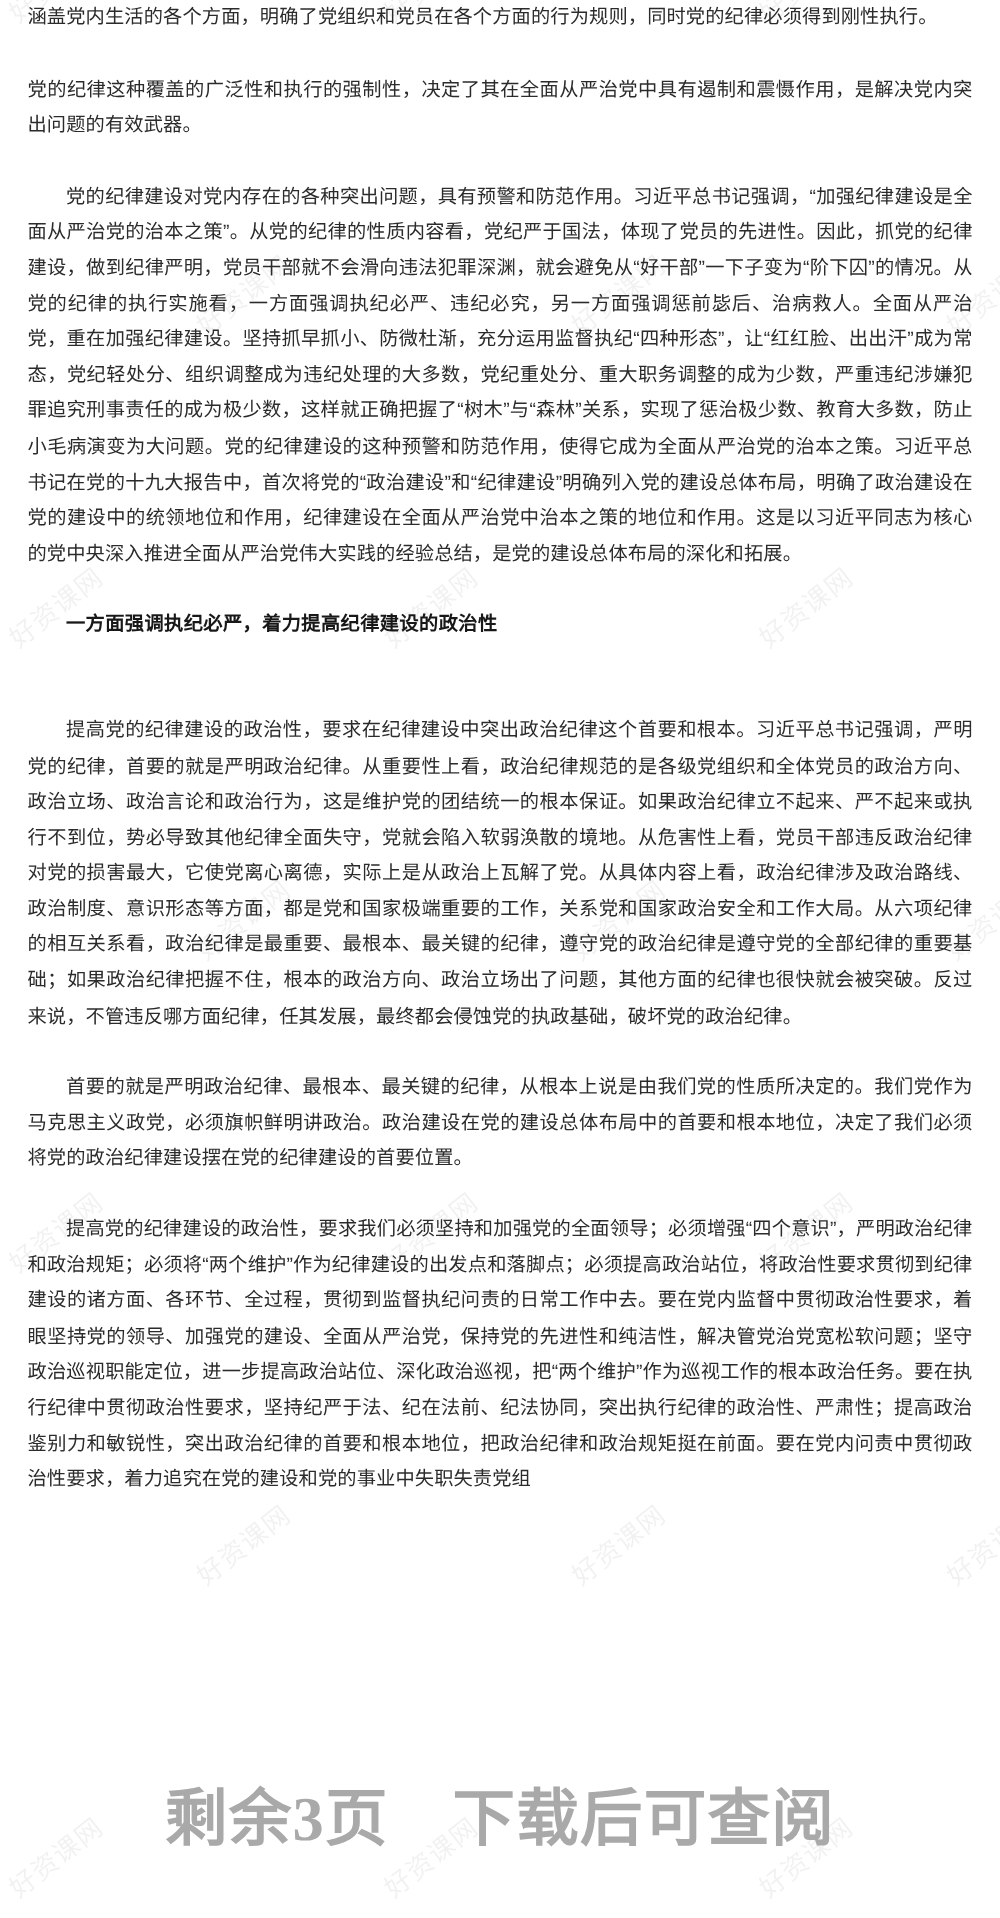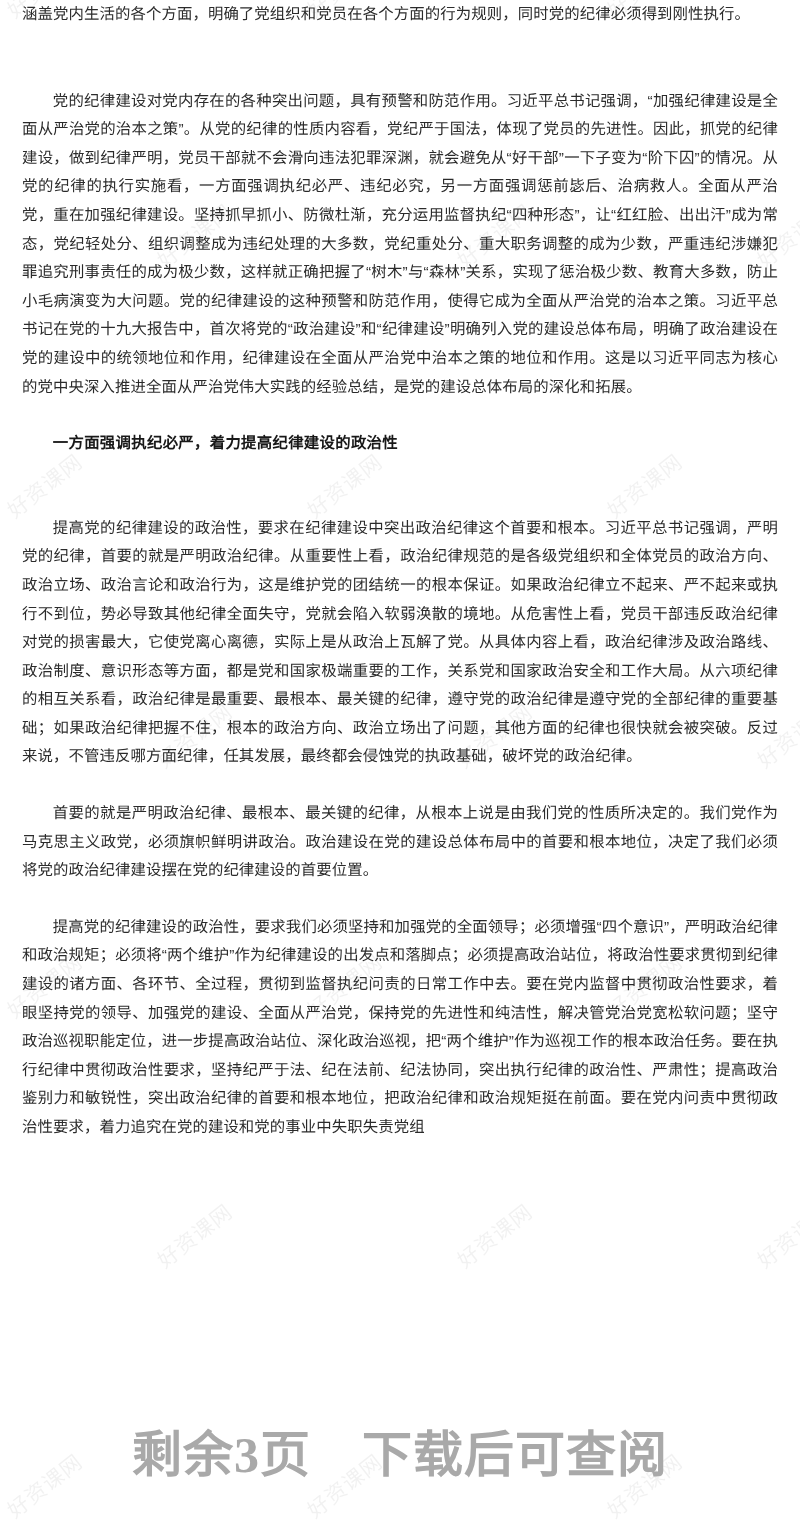--- a/index.html
+++ b/index.html
@@ -123,20 +123,21 @@
   </div>
 
 <div id="page-root">
 
   <div id="document-body">
 
     <p class="para">涵盖党内生活的各个方面，明确了党组织和党员在各个方面的行为规则，同时党的纪律必须得到刚性执行。</p>
 
     <div class="gap-lg"></div>
 
+    <p class="para">党的纪律这种覆盖的广泛性和执行的强制性，决定了其在全面从严治党中具有遏制和震慑作用，是解决党内突出问题的有效武器。</p>
 
     <div class="gap-md"></div>
 
     <p class="para indent">党的纪律建设对党内存在的各种突出问题，具有预警和防范作用。习近平总书记强调，“加强纪律建设是全面从严治党的治本之策”。从党的纪律的性质内容看，党纪严于国法，体现了党员的先进性。因此，抓党的纪律建设，做到纪律严明，党员干部就不会滑向违法犯罪深渊，就会避免从“好干部”一下子变为“阶下囚”的情况。从党的纪律的执行实施看，一方面强调执纪必严、违纪必究，另一方面强调惩前毖后、治病救人。全面从严治党，重在加强纪律建设。坚持抓早抓小、防微杜渐，充分运用监督执纪“四种形态”，让“红红脸、出出汗”成为常态，党纪轻处分、组织调整成为违纪处理的大多数，党纪重处分、重大职务调整的成为少数，严重违纪涉嫌犯罪追究刑事责任的成为极少数，这样就正确把握了“树木”与“森林”关系，实现了惩治极少数、教育大多数，防止小毛病演变为大问题。党的纪律建设的这种预警和防范作用，使得它成为全面从严治党的治本之策。习近平总书记在党的十九大报告中，首次将党的“政治建设”和“纪律建设”明确列入党的建设总体布局，明确了政治建设在党的建设中的统领地位和作用，纪律建设在全面从严治党中治本之策的地位和作用。这是以习近平同志为核心的党中央深入推进全面从严治党伟大实践的经验总结，是党的建设总体布局的深化和拓展。</p>
 
     <div class="gap-md"></div>
 
     <p class="para heading">一方面强调执纪必严，着力提高纪律建设的政治性</p>
 
     <div class="gap-md"></div>

